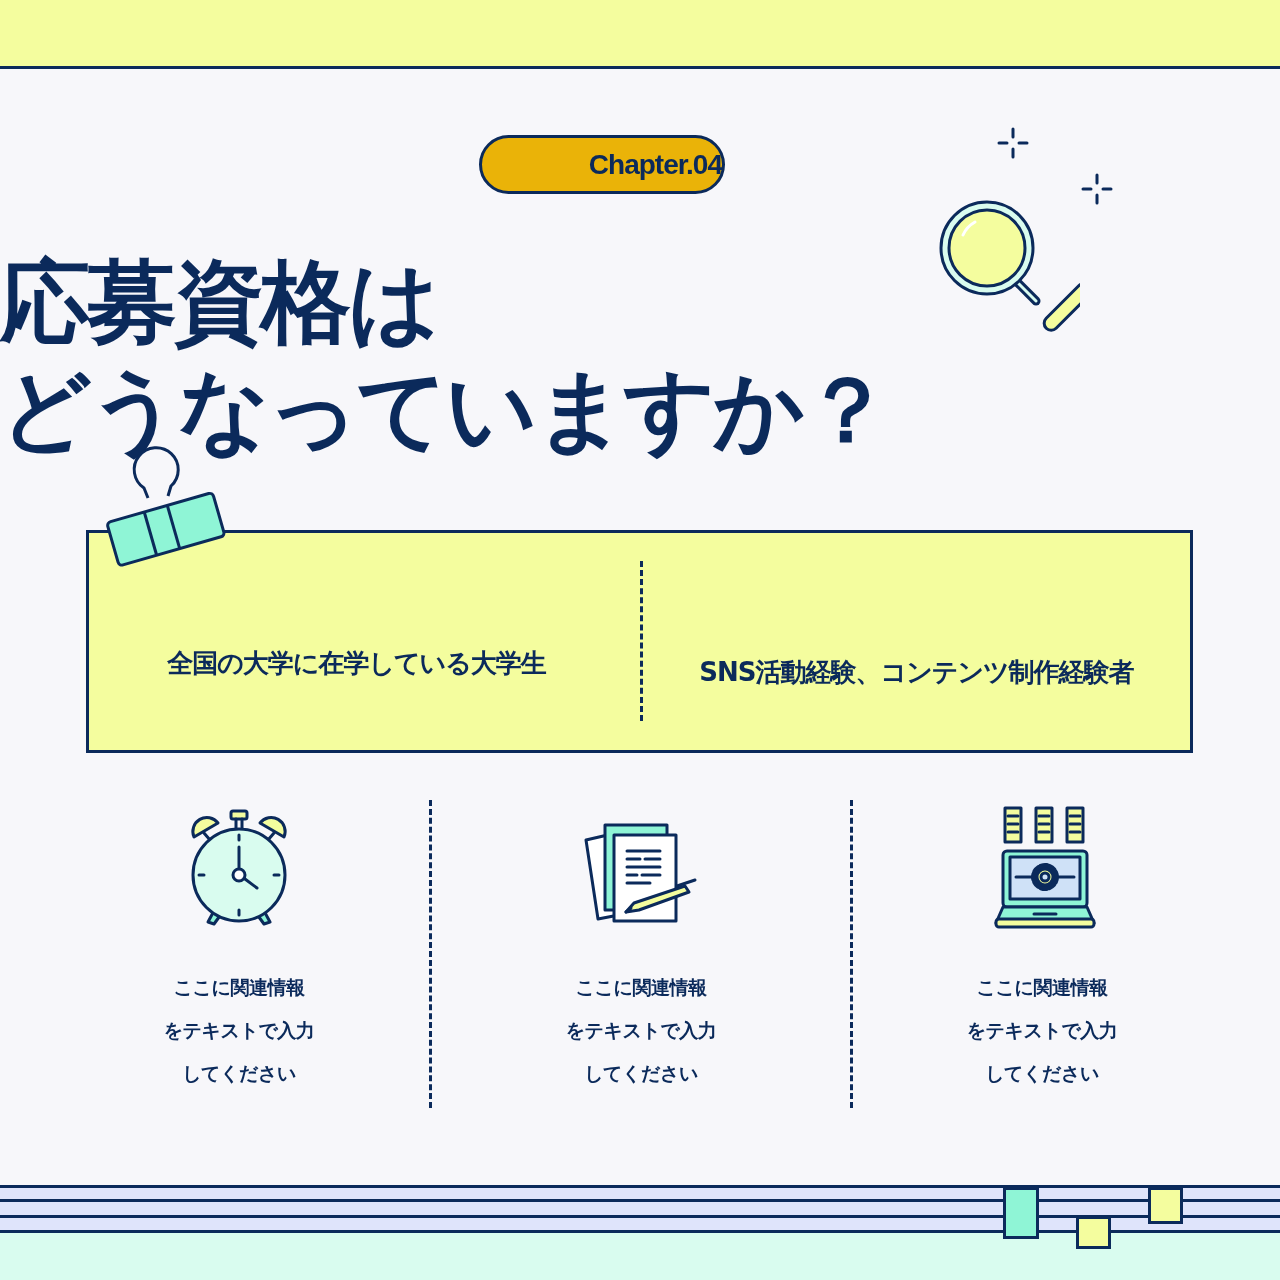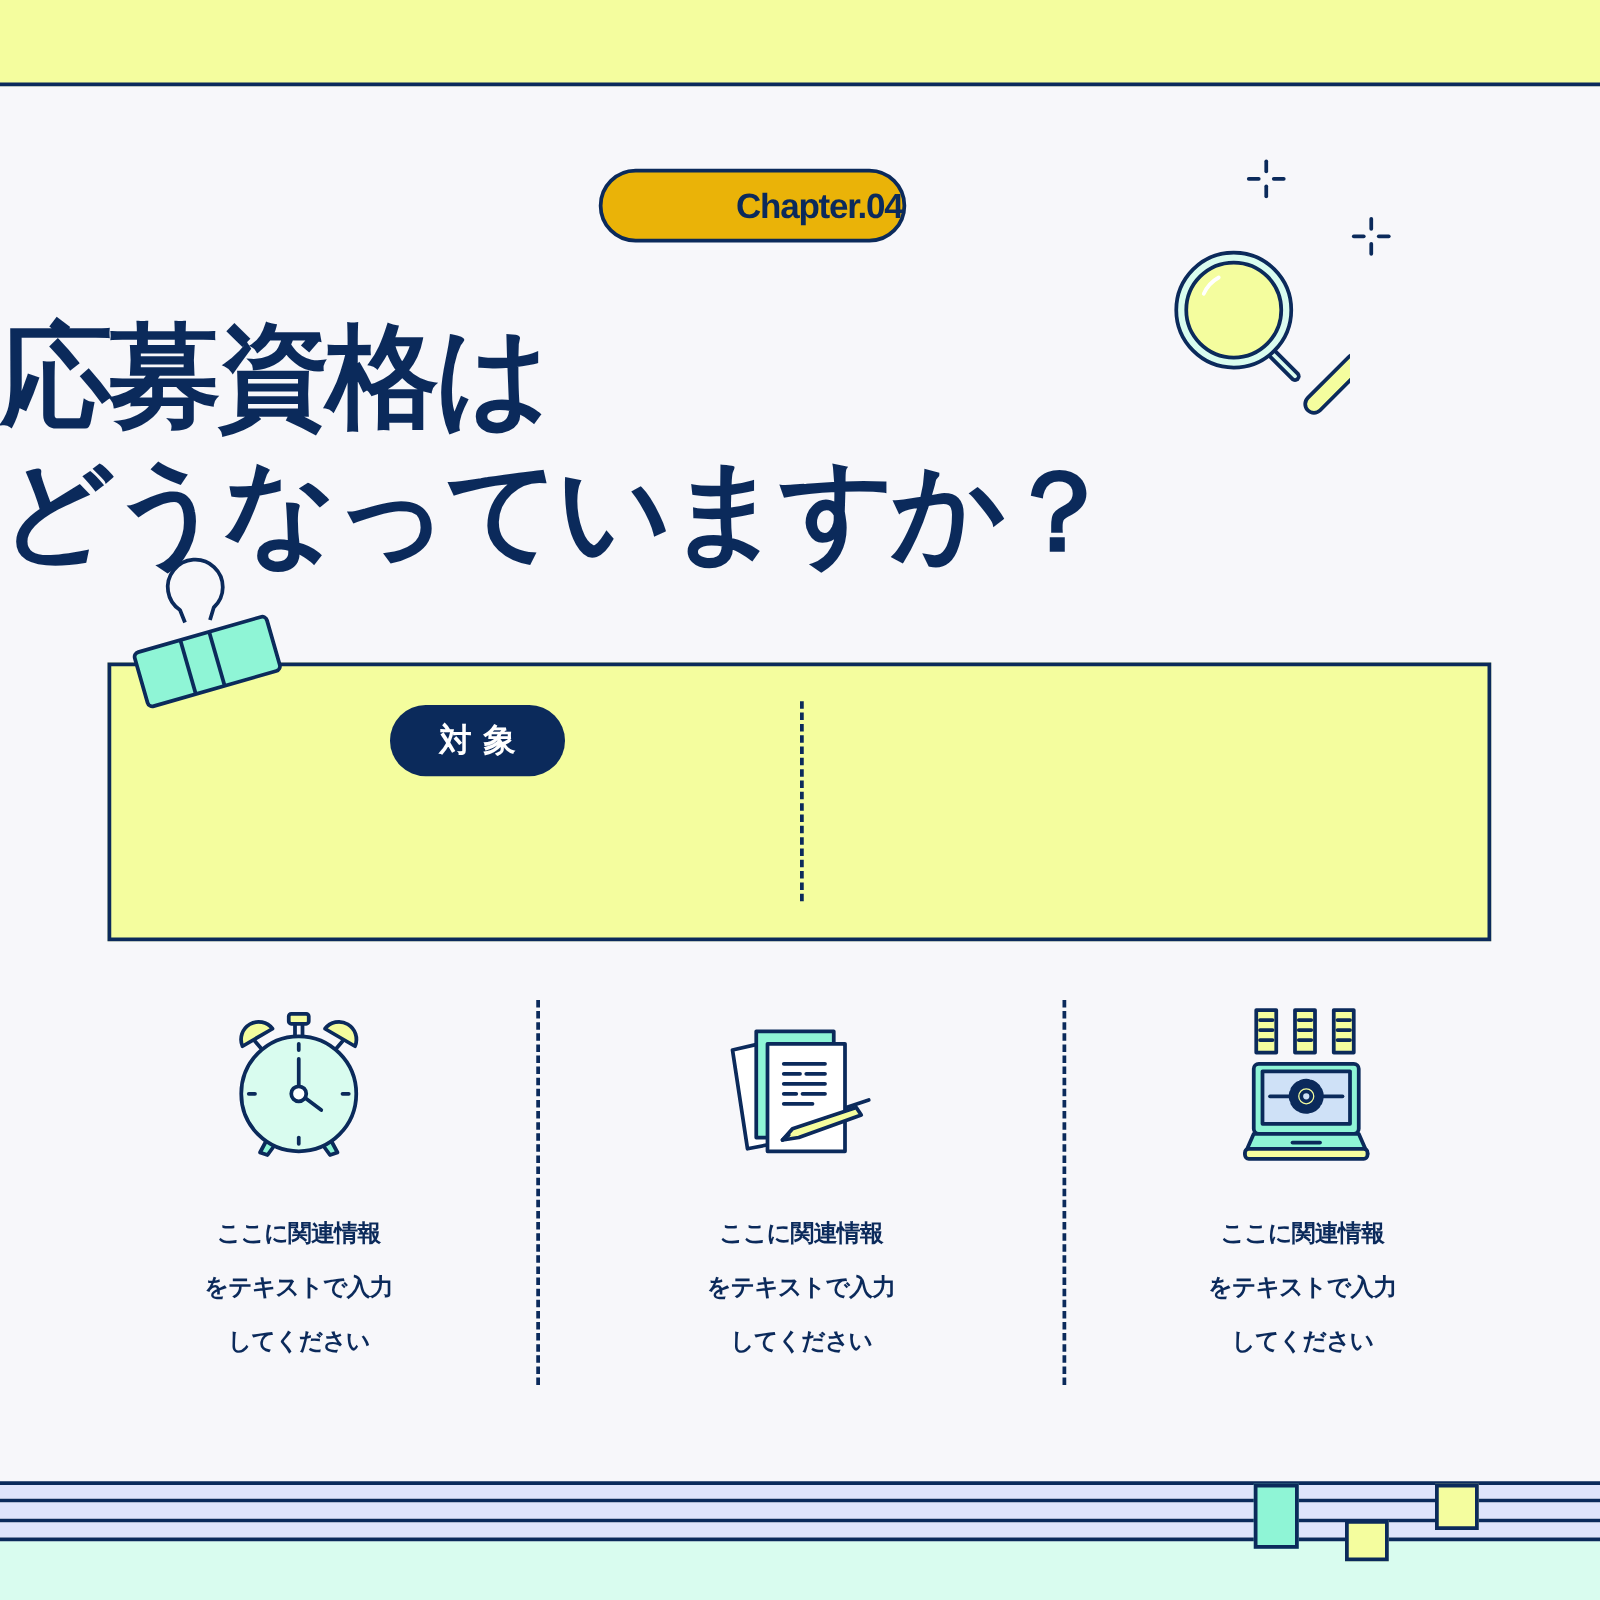--- a/index.html
+++ b/index.html
@@ -61,26 +61,25 @@
   <circle cx="57" cy="53" r="46" fill="#d9fcef" stroke="#0b2a5b" stroke-width="3"></circle>
   <circle cx="57" cy="53" r="38" fill="#f4fd9e" stroke="#0b2a5b" stroke-width="3"></circle>
   <path d="M33 40 A28 28 0 0 1 45 27" fill="none" stroke="#ffffff" stroke-width="3" stroke-linecap="round"></path>
 </svg>
 
 <div class="abs title-line" style="top:257px">応募資格は</div>
 <div class="abs title-line" style="top:365px">どうなっていますか？</div>
 
 <div class="abs info-box">
   <div class="col" style="left:0;width:551px">
-    <div class="pill" style="left:223px;top:31px;width:140px">
-      <span>対 象</span>
-    </div>
+    <div class="box-main" style="top:113px;left:-8px">全国の大学に在学している大学生</div>
   </div>
   <div class="vdash" style="left:551px;top:28px;height:160px"></div>
   <div class="col" style="left:554px;width:547px">
+    <div class="box-main" style="top:122px;left:0">SNS活動経験、コンテンツ制作経験者</div>
   </div>
 </div>
 
 <svg class="abs" style="left:100px;top:440px" width="130" height="130" viewBox="0 0 130 130">
   <path d="M48 58 L44 48 A22 22 0 1 1 71 46 L68 56" fill="none" stroke="#0b2a5b" stroke-width="3" stroke-linejoin="round"></path>
   <g transform="rotate(-16 65 90)">
     <rect x="11" y="67" width="110" height="45" rx="4" fill="#8ff5d6" stroke="#0b2a5b" stroke-width="3"></rect>
     <line x1="50" y1="67" x2="50" y2="112" stroke="#0b2a5b" stroke-width="3"></line>
     <line x1="74" y1="67" x2="74" y2="112" stroke="#0b2a5b" stroke-width="3"></line>
   </g>

